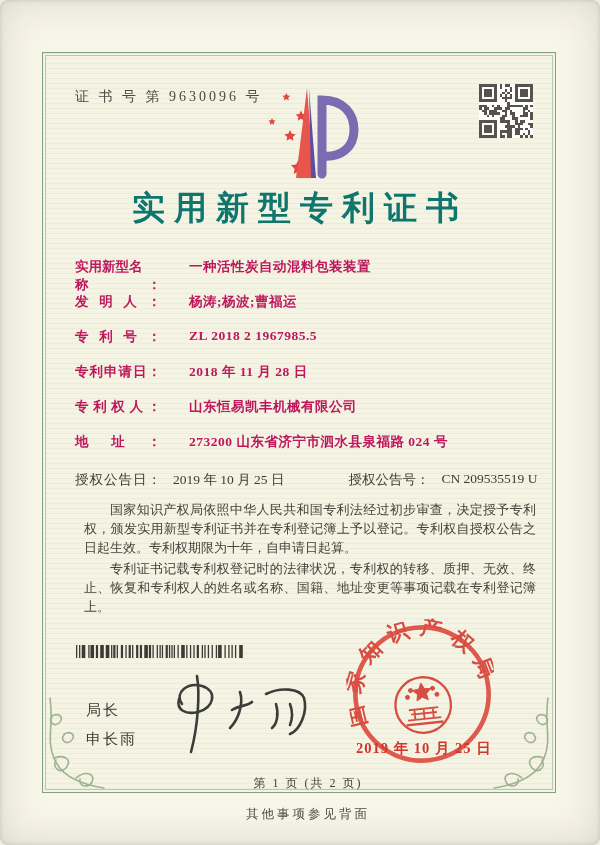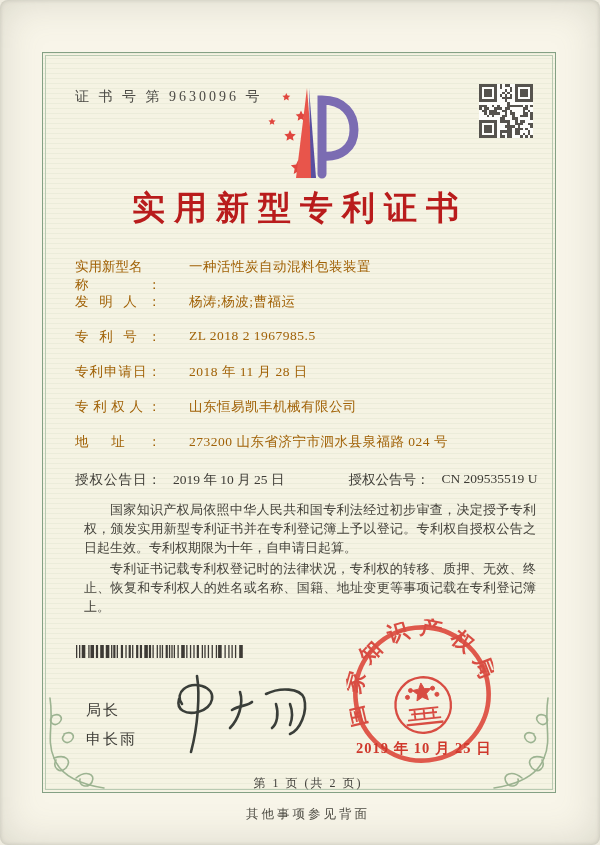--- a/index.html
+++ b/index.html
@@ -26,24 +26,24 @@
   }
   .cert-no{
     position:absolute;left:75px;top:88px;
     font-size:14px;letter-spacing:3px;color:#4b4a45;
   }
   .qr{position:absolute;left:479px;top:84px;width:54px;height:54px;}
   .qr svg{width:100%;height:100%;}
   .logo{position:absolute;left:250px;top:82px;width:110px;height:104px;}
   .title{
     position:absolute;left:0;top:186px;width:600px;text-align:center;
-    font-size:33px;font-weight:600;letter-spacing:9px;color:#b91c1c;
+    font-size:33px;font-weight:600;letter-spacing:9px;color:#0f766e;
   }
   .fields{position:absolute;left:75px;top:258px;width:460px;}
-  .row{display:flex;height:19px;margin-bottom:16px;font-size:13.5px;color:#a16207;}
+  .row{display:flex;height:19px;margin-bottom:16px;font-size:13.5px;color:#be185d;font-weight:bold;}
   .row .lbl{width:86px;flex:none;text-align-last:justify;}
   .row .val{margin-left:28px;letter-spacing:.5px;white-space:nowrap;}
   .grant-row{position:absolute;left:75px;top:471px;width:470px;display:flex;font-size:13.5px;color:#3d3b35;}
   .grant-row .lbl{width:86px;flex:none;text-align-last:justify;}
   .grant-row .val{margin-left:12px;white-space:nowrap;}
   .grant-right{margin-left:64px;display:flex;}
   .paragraphs{
     position:absolute;left:68px;top:500px;width:468px;
     font-size:13px;line-height:19px;color:#45433c;text-align:justify;
   }

